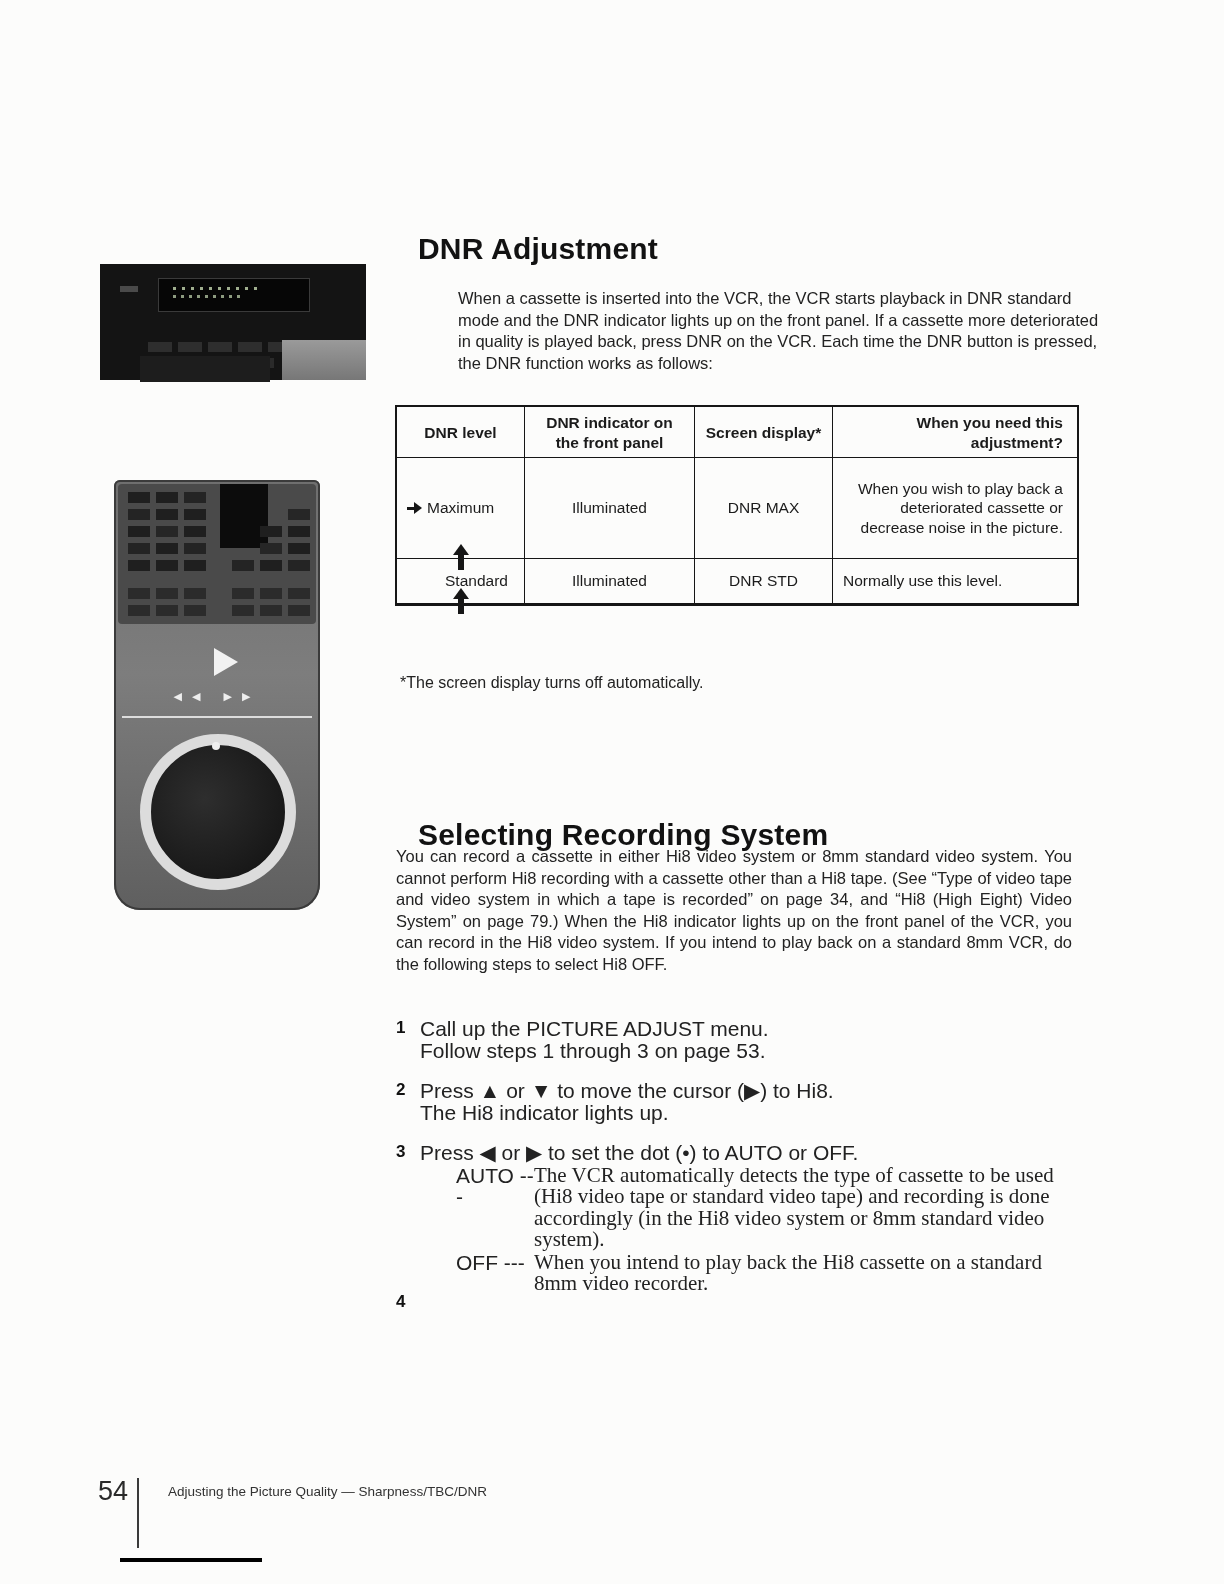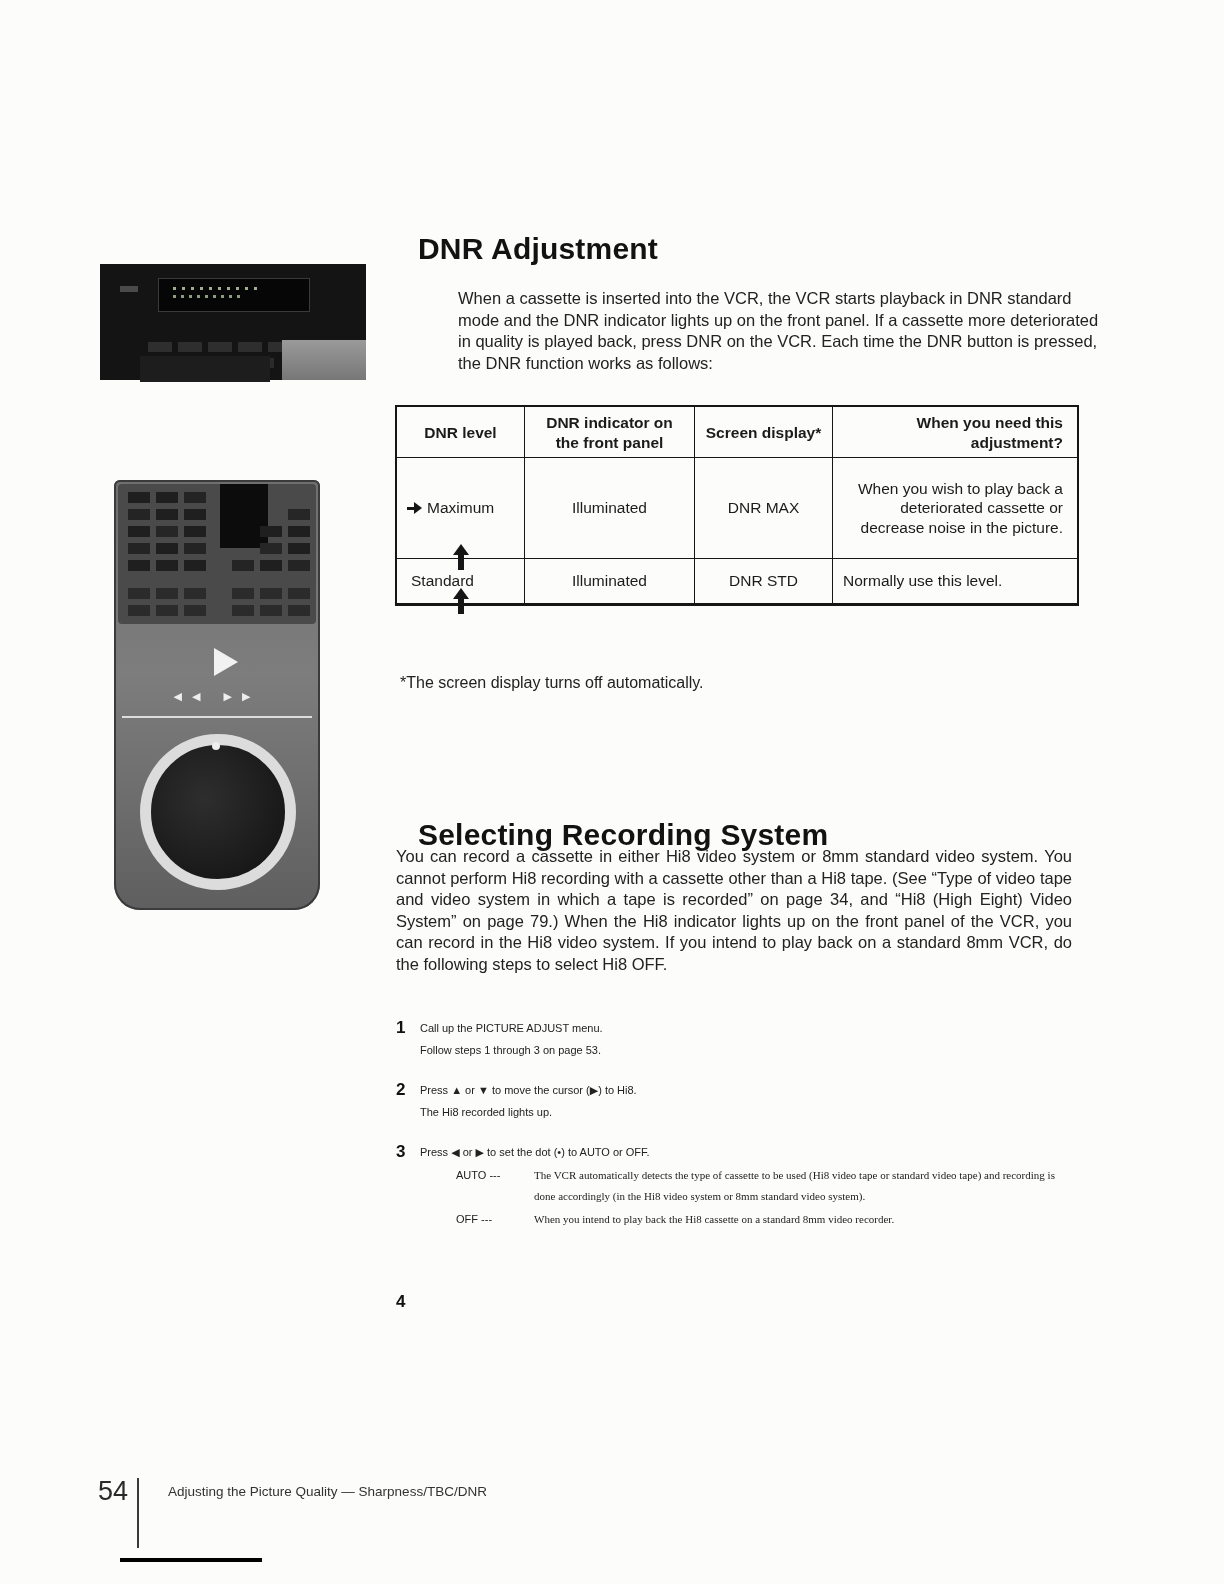--- a/index.html
+++ b/index.html
@@ -54,40 +54,40 @@
   .t-row { display:grid; grid-template-columns:128px 170px 138px 240px; border-bottom:1.5px solid #161616; }
   .t-row.last { border-bottom:none; }
   .t-cell { border-right:1.5px solid #161616; padding:4px 8px; display:flex; align-items:center; justify-content:center; text-align:center; line-height:19.5px; }
   .t-cell.c4 { border-right:none; justify-content:flex-start; text-align:right; padding:6px 10px; }
   .t-header .t-cell { font-weight:700; }
   .r-header { height:50px; }
   .r1 { height:100px; }
   .r2 { height:44px; }
   .r3 { height:58px; }
   .t-cell.level { justify-content:flex-start; text-align:left; padding-left:10px; }
-  .t-cell.std-level { padding-left:14px; }
+  .t-cell.std-level { padding-left:48px; }
 
   .right-arrow { position:relative; display:inline-block; width:15px; height:12px; margin-right:5px; flex:0 0 auto; }
   .right-arrow::before { content:""; position:absolute; left:0; top:5px; width:8px; height:3px; background:#161616; }
   .right-arrow::after { content:""; position:absolute; left:7px; top:0; width:0; height:0;
     border-top:6px solid transparent; border-bottom:6px solid transparent; border-left:8px solid #161616; }
 
   .up-arrow { position:absolute; width:16px; height:26px; z-index:3; }
   .up-arrow::before { content:""; position:absolute; top:0; left:0; width:0; height:0;
     border-left:8px solid transparent; border-right:8px solid transparent; border-bottom:11px solid #161616; }
   .up-arrow::after { content:""; position:absolute; top:10px; left:5px; width:6px; height:16px; background:#161616; }
   .ua1 { top:137px; left:56px; }
   .ua2 { top:181px; left:56px; }
 
   .footnote { position:absolute; left:400px; top:674px; font-size:16px; color:#222; }
 
   
   .step { position:absolute; left:396px; width:680px; display:flex; }
   .step-num { width:24px; font-size:17px; font-weight:700; color:#111; flex:0 0 auto; }
-  .step-body { font-size:11px; line-height:21.5px; color:#222; }
+  .step-body { font-size:21px; line-height:21.5px; color:#222; }
   .subitem { display:flex; margin-top:1px;margin-left:36px; }
   .sub-label { flex:0 0 78px; }
   .sub-text { flex:1;font-family:Liberation Serif, serif; }
 
   
   .footer-num { position:absolute; left:98px; top:1476px; font-size:27px; color:#2a2a2a; }
   .footer-rule { position:absolute; left:137px; top:1478px; width:2px; height:70px; background:#3a3a3a; }
   .footer-text { position:absolute; left:168px; top:1484px; font-size:13.5px; color:#333; }
   .bottom-mark { position:absolute; left:120px; top:1558px; width:142px; height:4px; background:#000; }
 </style>
@@ -154,21 +154,21 @@
     <div class="step-body">
       <div>Call up the PICTURE ADJUST menu.</div>
       <div>Follow steps 1 through 3 on page 53.</div>
     </div>
   </div>
 
   <div class="step" style="top:1080px;">
     <div class="step-num">2</div>
     <div class="step-body">
       <div>Press ▲ or ▼ to move the cursor (▶) to Hi8.</div>
-      <div>The Hi8 recorded lights up.</div>
+      <div>The Hi8 indicator lights up.</div>
     </div>
   </div>
 
   <div class="step" style="top:1142px;">
     <div class="step-num">3</div>
     <div class="step-body" style="width:640px;">
       <div>Press ◀ or ▶ to set the dot (•) to AUTO or OFF.</div>
       <div class="subitem">
         <div class="sub-label">AUTO ---</div>
         <div class="sub-text">The VCR automatically detects the type of cassette to be used (Hi8 video tape or standard video tape) and  recording is done accordingly (in the Hi8 video system or 8mm standard video system).</div>

